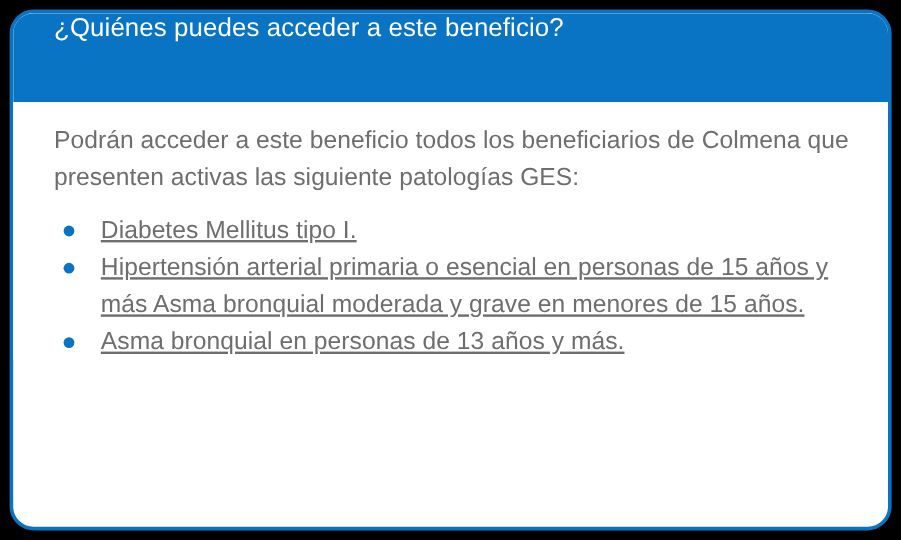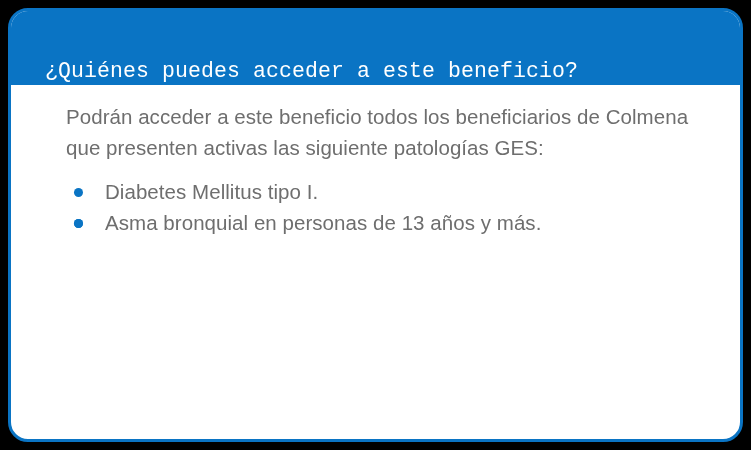--- a/index.html
+++ b/index.html
@@ -24,40 +24,38 @@
     border: 3px solid #0a74c4;
     border-radius: 20px;
     background: #ffffff;
     overflow: hidden;
   }
 
   .card-header {
     height: 74px;
     background: #0a74c4;
     display: flex;
-    align-items: flex-end;
+    align-items: flex-start;
     box-sizing: border-box;
     padding: 0 0 0 34px;
-    font-family: Liberation Mono, monospace;
   }
 
   .card-header-title {
     color: #ffffff;
     font-size: 21.5px;
     font-weight: 400;
     letter-spacing: 0.1px;
     line-height: 1.2;
     white-space: nowrap;
   }
 
   .card-body {
     box-sizing: border-box;
     padding: 16px 30px 0 34px;
     background: #ffffff;
-    margin-left: 21px;
   }
 
   .intro-paragraph {
     color: #6e6e6e;
     font-size: 20.5px;
     line-height: 31px;
     margin: 0;
     max-width: 672px;
     letter-spacing: 0.05px;
   }
@@ -69,20 +67,21 @@
   }
 
   .benefit-list-item {
     position: relative;
     color: #6e6e6e;
     font-size: 20.5px;
     line-height: 31px;
     padding-left: 39px;
     max-width: 672px;
     letter-spacing: 0.05px;
+    text-decoration: underline;
   }
 
   .benefit-list-item .bullet-dot {
     position: absolute;
     left: 8px;
     top: 12px;
     width: 9px;
     height: 9px;
     border-radius: 50%;
     background: #0a74c4;
@@ -101,20 +100,21 @@
 
     <p class="intro-paragraph">Podrán acceder a este beneficio todos los beneficiarios de Colmena que presenten activas las siguiente patologías GES:</p>
 
     <ul class="benefit-list">
       <li class="benefit-list-item">
         <span class="bullet-dot"></span>
         <span>Diabetes Mellitus tipo I.</span>
       </li>
       <li class="benefit-list-item">
         <span class="bullet-dot"></span>
+        <span>Hipertensión arterial primaria o esencial en personas de 15 años y más Asma bronquial moderada y grave en menores de 15 años.</span>
       </li>
       <li class="benefit-list-item">
         <span class="bullet-dot"></span>
         <span>Asma bronquial en personas de 13 años y más.</span>
       </li>
     </ul>
 
   </div>
 </div>
 

